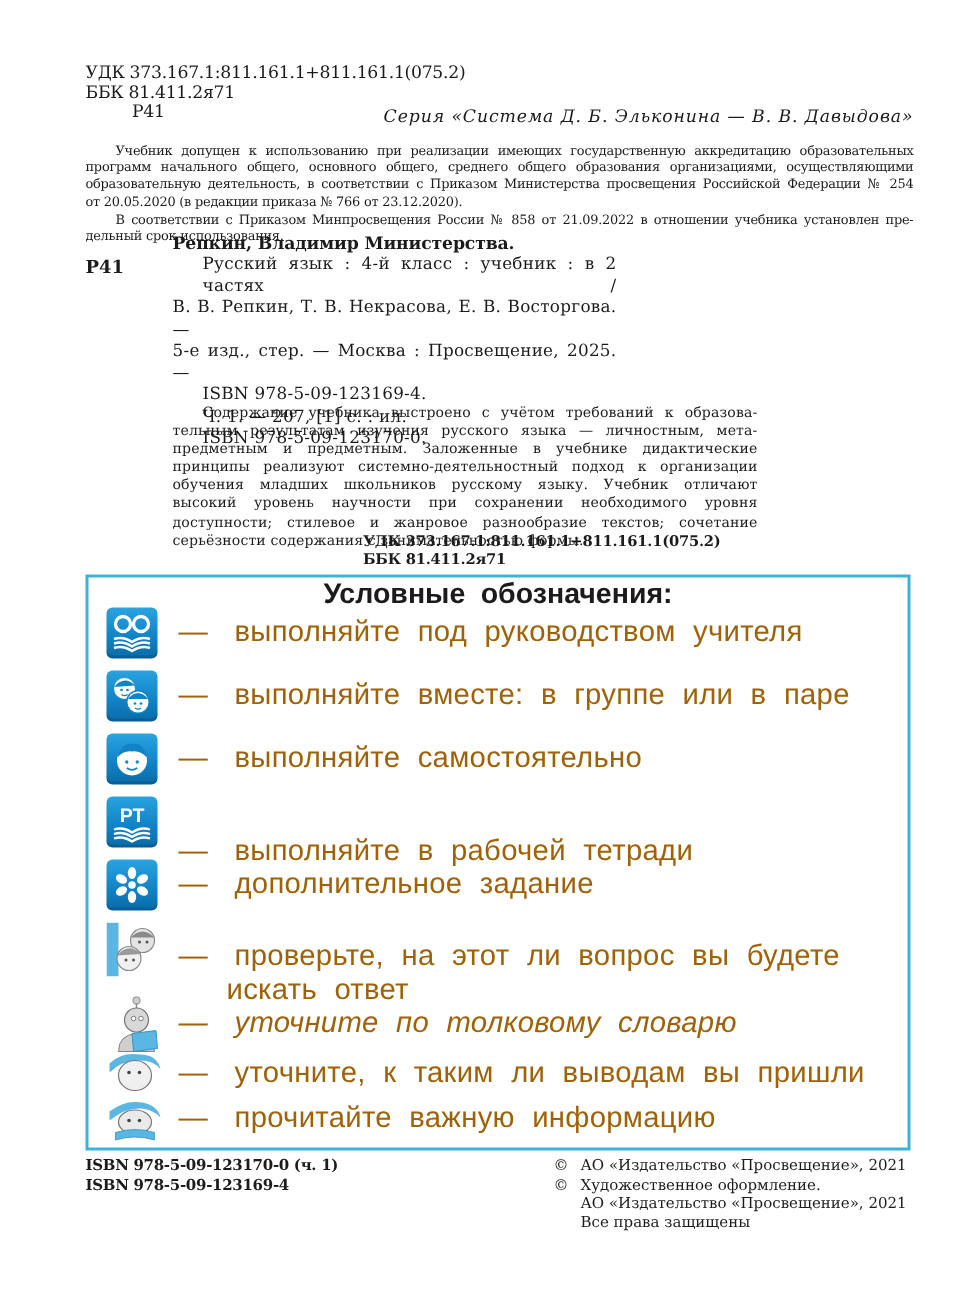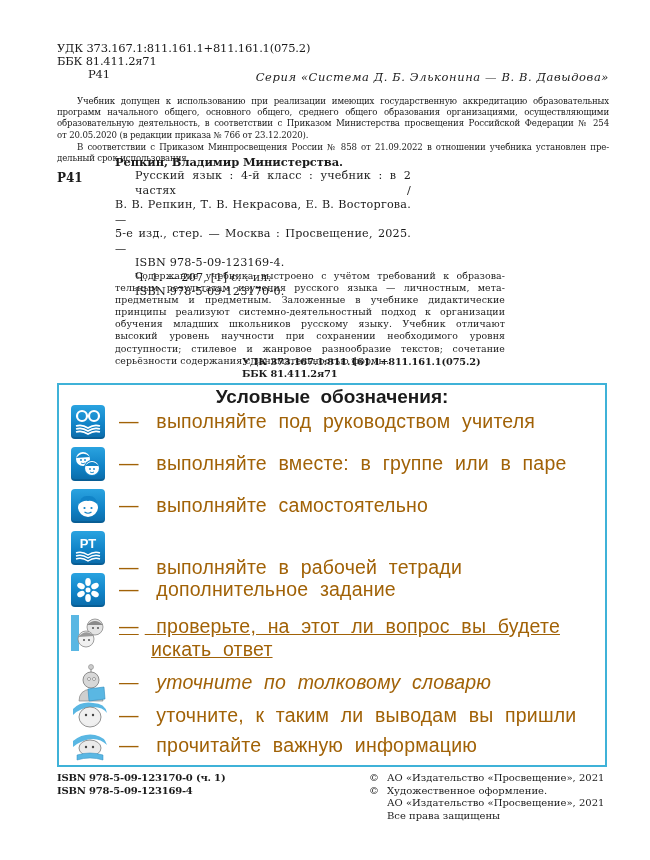--- a/index.html
+++ b/index.html
@@ -206,21 +206,21 @@
         <circle cx="24" cy="12" r="8" fill="#e4e4e4" stroke="#888" stroke-width="0.8"></circle>
         <path d="M16 10 Q24 2 32 10" fill="#8a8a8a"></path>
         <circle cx="15" cy="24" r="8" fill="#f0f0f0" stroke="#888" stroke-width="0.8"></circle>
         <path d="M7 22 Q15 13 23 21" fill="#9a9a9a"></path>
         <circle cx="13" cy="25" r="1" fill="#555"></circle>
           <circle cx="18" cy="25" r="1" fill="#555"></circle>
         <circle cx="22" cy="13" r="1" fill="#555"></circle>
           <circle cx="27" cy="13" r="1" fill="#555"></circle>
       </svg>
     </div>
-    <div class="txt" style="top:0px;text-decoration:underline;">
+    <div class="txt" style="top:11px;">
       <div><span class="dash">—</span> <span>проверьте, на этот ли вопрос вы будете</span></div>
       <div style="padding-left:32px;">искать ответ</div>
     </div>
   </div>
 
   <div class="legend-item" style="top:286px;">
     <div class="pic" style="top:-8px; height:40px;">
       <svg viewBox="0 0 38 40" style="height:40px;">
         <circle cx="20" cy="4" r="2.5" fill="#ccc" stroke="#888" stroke-width="0.6"></circle>
         <path d="M20 6 L20 10" stroke="#888" stroke-width="1"></path>

